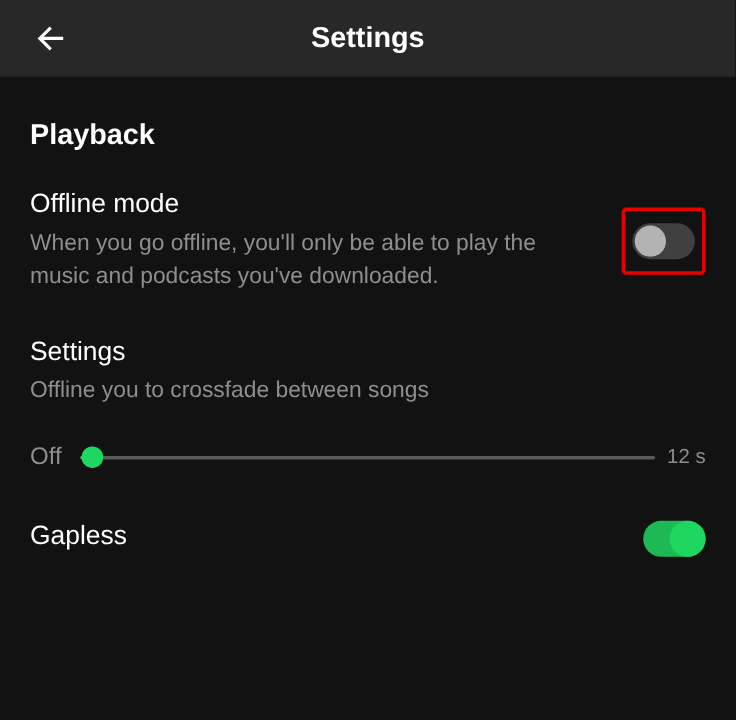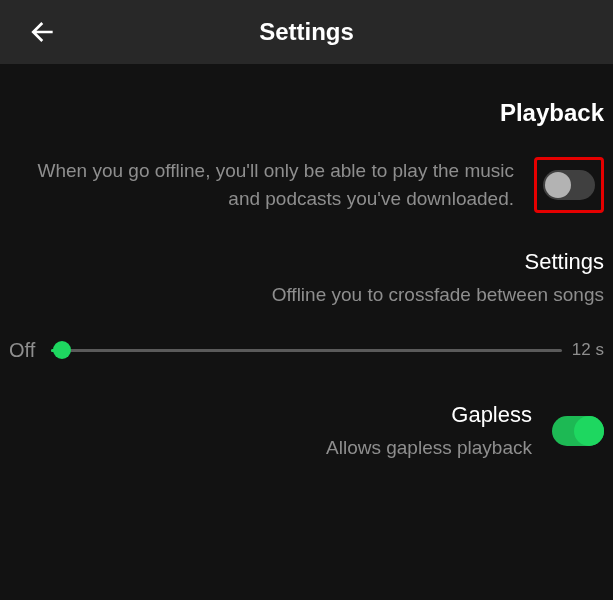--- a/index.html
+++ b/index.html
@@ -37,22 +37,21 @@
       height: 32px;
     }
     .header-title {
       width: 100%;
       text-align: center;
       font-size: 24px;
       font-weight: 700;
       color: #fff;
     }
     .content {
-      padding: 0 9px;
-      text-align: right;
+      padding: 0 25px;
     }
     .section-title {
       font-size: 24px;
       font-weight: 700;
       color: #fff;
       margin-top: 35px;
       margin-bottom: 30px;
     }
     .setting-row {
       display: flex;
@@ -179,20 +178,21 @@
     </svg>
   </div>
   <div class="header-title">Settings</div>
 </div>
 
 <div class="content">
   <div class="section-title">Playback</div>
 
   <div class="setting-row">
     <div class="setting-text">
+      <div class="setting-title">Offline mode</div>
       <div class="setting-description">When you go offline, you'll only be able to play the music and podcasts you've downloaded.</div>
     </div>
     <div class="highlight-box">
       <div class="toggle toggle-off">
         <div class="toggle-knob"></div>
       </div>
     </div>
   </div>
 
   <div class="crossfade-section">
@@ -206,19 +206,18 @@
         <div class="slider-track-fill"></div>
         <div class="slider-thumb"></div>
       </div>
       <div class="slider-label-right">12 s</div>
     </div>
   </div>
 
   <div class="setting-row">
     <div class="setting-text">
       <div class="setting-title">Gapless</div>
-      <div class="setting-description">Allows gapless playback</div>
     </div>
     <div class="toggle toggle-on">
       <div class="toggle-knob"></div>
     </div>
   </div>
 </div>
 
 </body></html>

